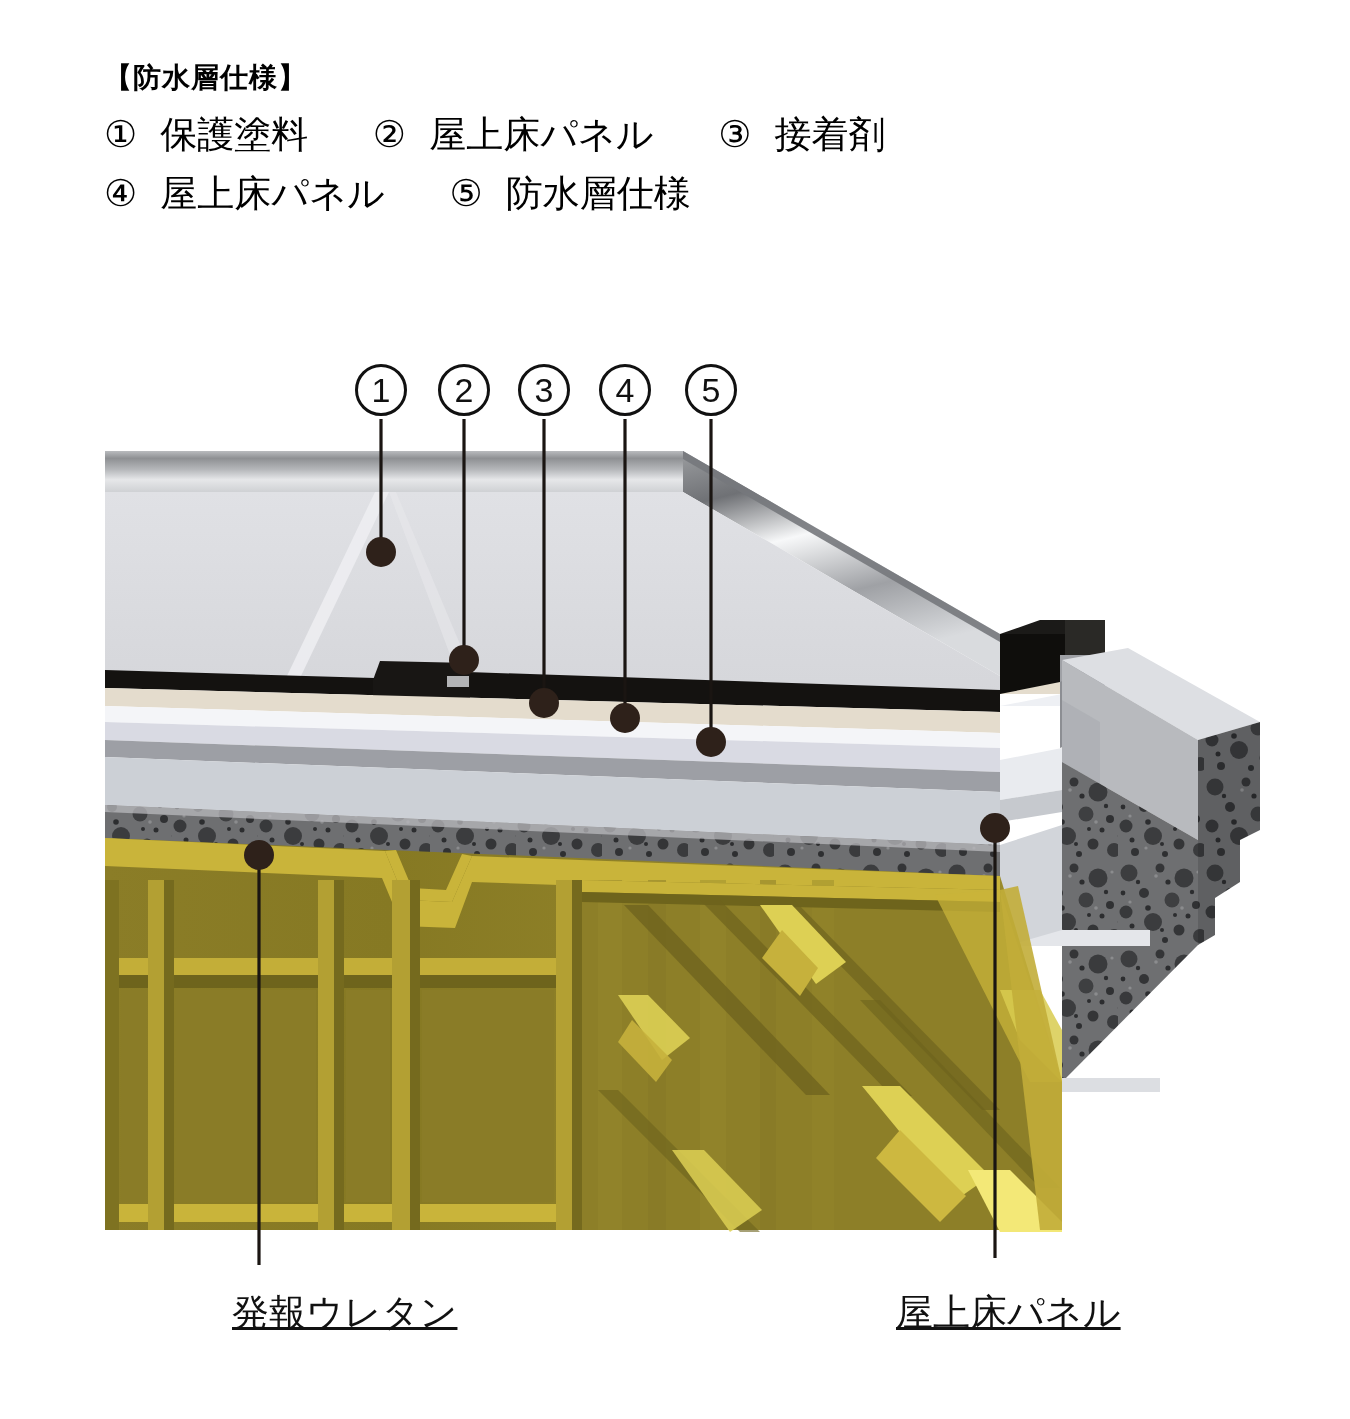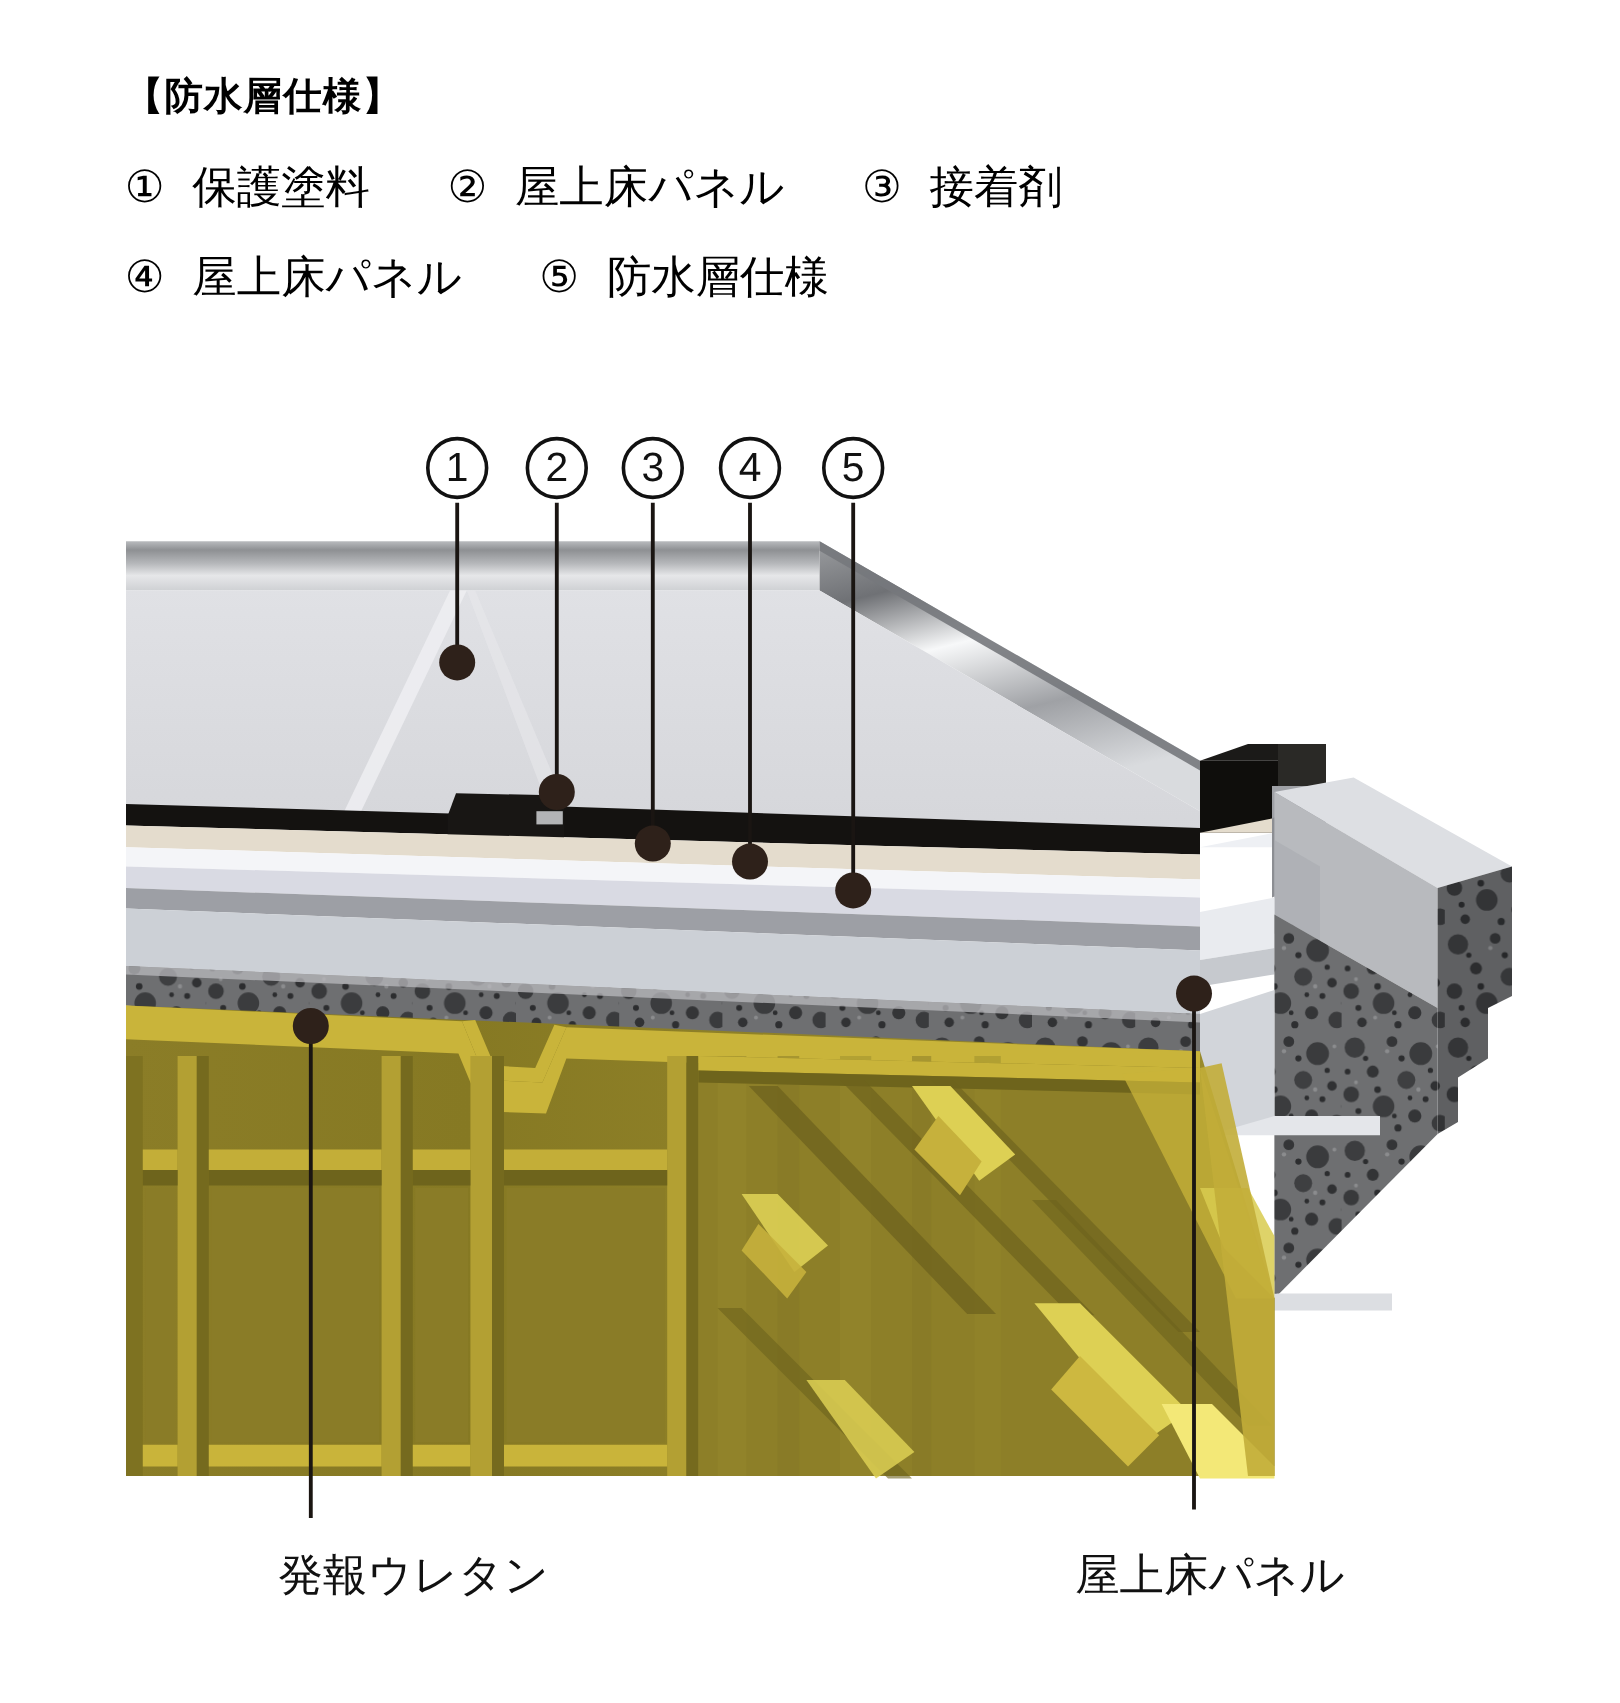--- a/index.html
+++ b/index.html
@@ -1,37 +1,37 @@
 <!DOCTYPE html>
 <html><head>
 <meta charset="utf-8">
 <style>
   html,body{margin:0;padding:0;background:#ffffff;}
   body{width:1350px;height:1419px;position:relative;overflow:hidden;
        font-family:"Liberation Sans","DejaVu Sans",sans-serif;color:#000;}
 
   
   #legend{position:absolute;left:104px;top:62px;width:1100px;}
-  #legend .title{font-size:32px;font-weight:bold;letter-spacing:1px;line-height:1.15;}
+  #legend .title{font-size:28px;font-weight:bold;letter-spacing:1px;line-height:1.15;}
   #legend .row{font-size:37px;line-height:1.0;margin-top:22px;white-space:nowrap;}
-  #legend .row .cell{display:inline-block;margin-top:16px;}
+  #legend .row .cell{display:inline-block;}
   #legend .gap{display:inline-block;width:44px;}
   #legend .num{display:inline-block;width:46px;}
 
   
   #art{position:absolute;left:0;top:0;width:1350px;height:1419px;}
 
   
   .callout{position:absolute;width:52px;height:52px;border:3px solid #111;
            border-radius:50%;box-sizing:border-box;display:flex;
            align-items:center;justify-content:center;font-size:34px;
            font-weight:400;background:#fff;color:#111;line-height:1;}
 
   
-  .blabel{position:absolute;font-size:37px;white-space:nowrap;color:#111;}
+  .blabel{position:absolute;font-size:37px;white-space:nowrap;color:#111;text-decoration:underline;}
 </style>
 </head>
 <body>
 
 <div id="legend">
   <div class="title">【防水層仕様】</div>
   <div class="row">
     <span class="num">①</span>
     <span class="cell">保護塗料</span>
     <span class="gap"></span>

